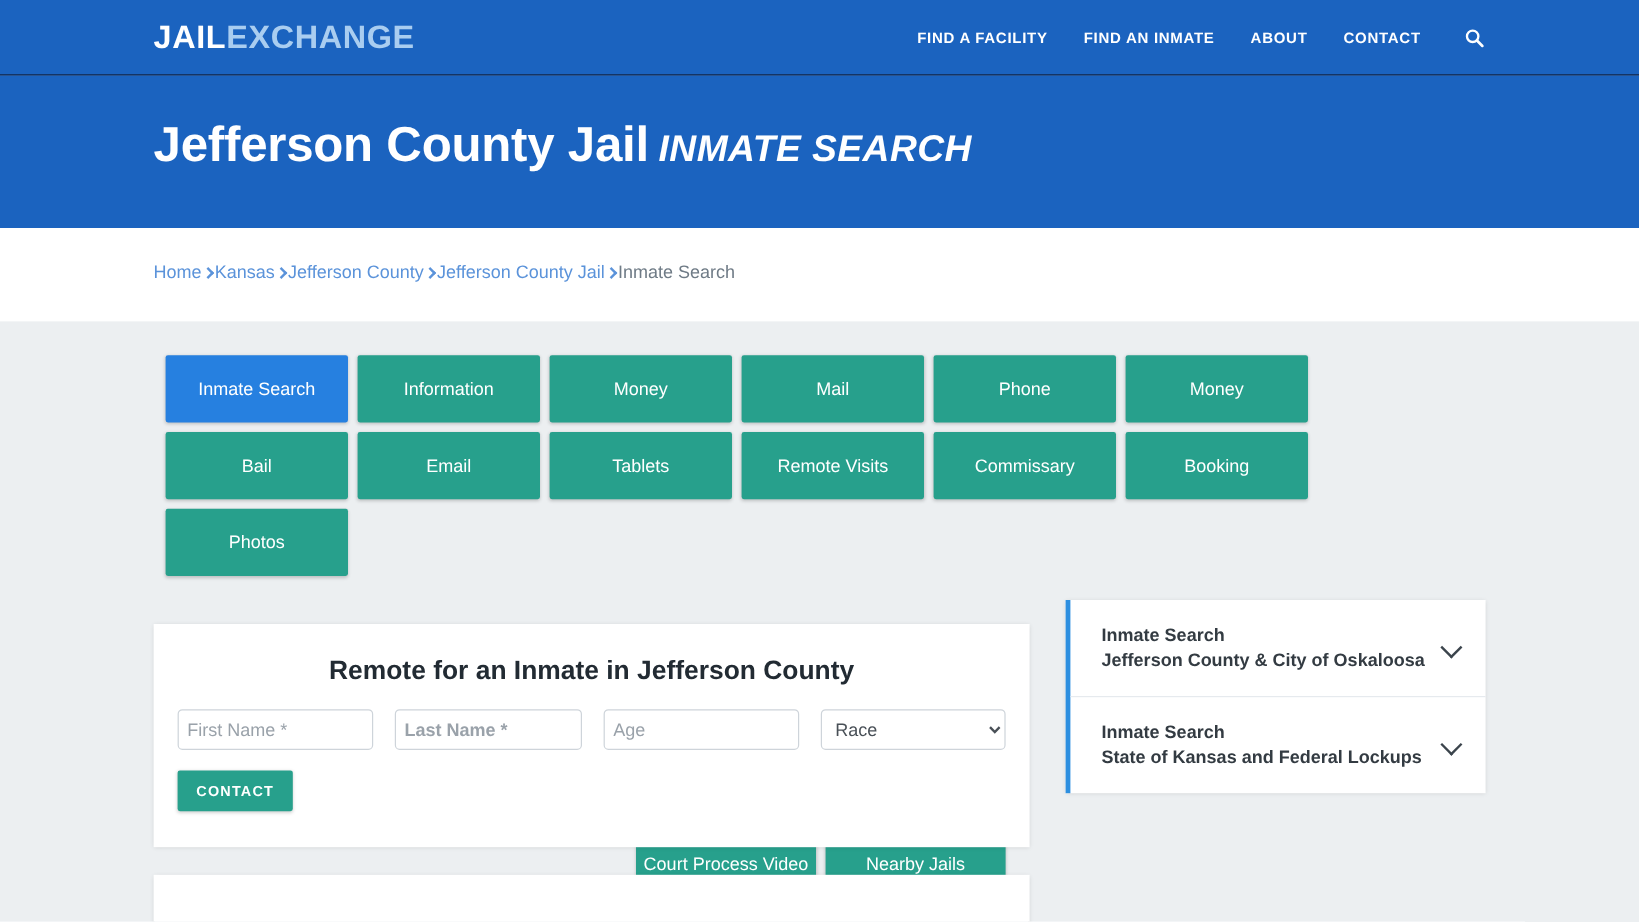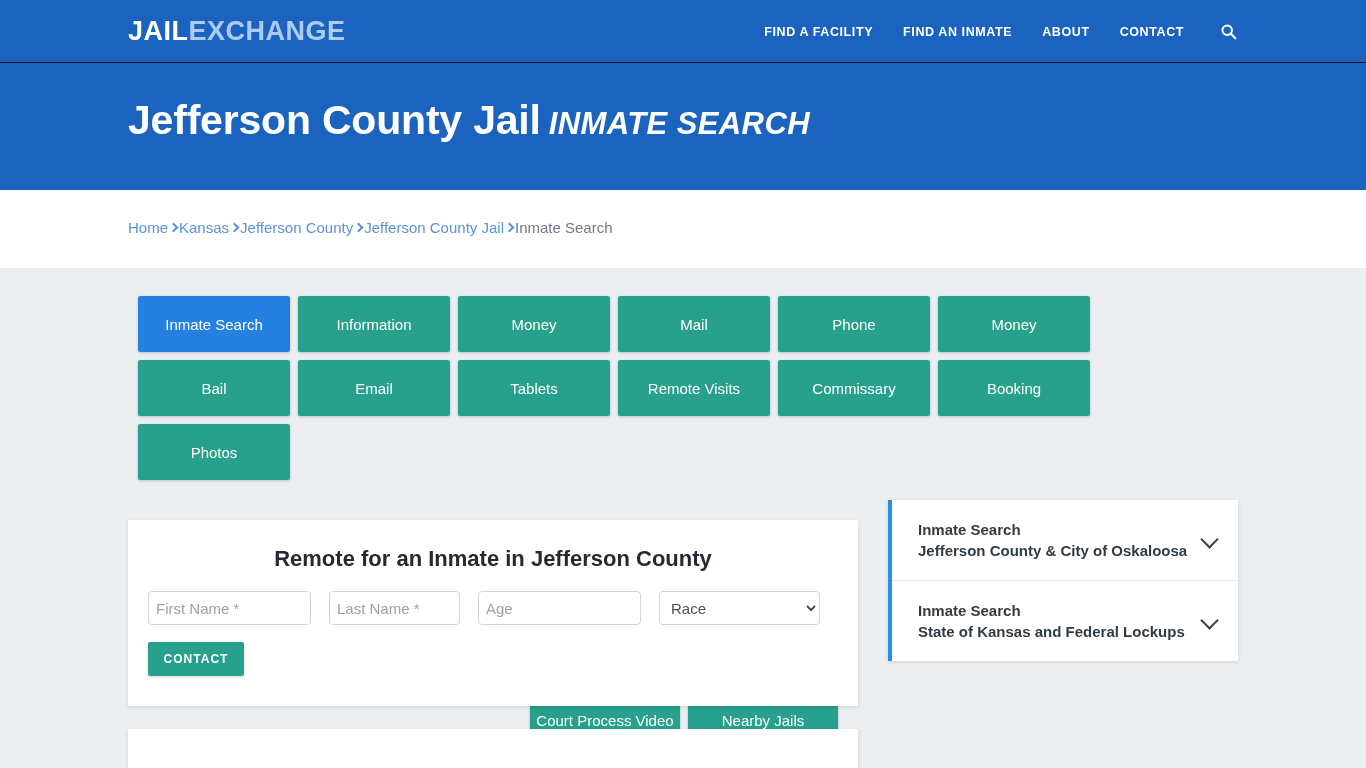--- a/index.html
+++ b/index.html
@@ -117,21 +117,21 @@
     padding: 19px 20px 0 20px;
   }
   .form-row input, .form-row select {
     height: 34px; border: 1px solid #ced4da; border-radius: 4px;
     padding: 0 7px; font-size: 15px; color: #495057;
     font-family: "Liberation Sans", sans-serif;
     background: #ffffff;
   }
   .form-row input::placeholder { color: #9aa2aa; }
   .f-first { width: 163px; }
-  .f-last  { width: 131px; }
+  .f-last  { width: 156px; font-weight: bold; }
   .f-age   { width: 163px; }
   .f-race  { width: 161px; }
   .search-btn-row { padding: 17px 0 0 20px; }
   .btn-search {
     width: 96px; height: 34px;
     background: #27a08c; color: #ffffff; border: 0; border-radius: 2px;
     font-size: 12px; font-weight: bold; letter-spacing: 1px;
     font-family: "Liberation Sans", sans-serif;
     cursor: pointer;
     box-shadow: 0 1px 3px rgba(0,0,0,0.18);

